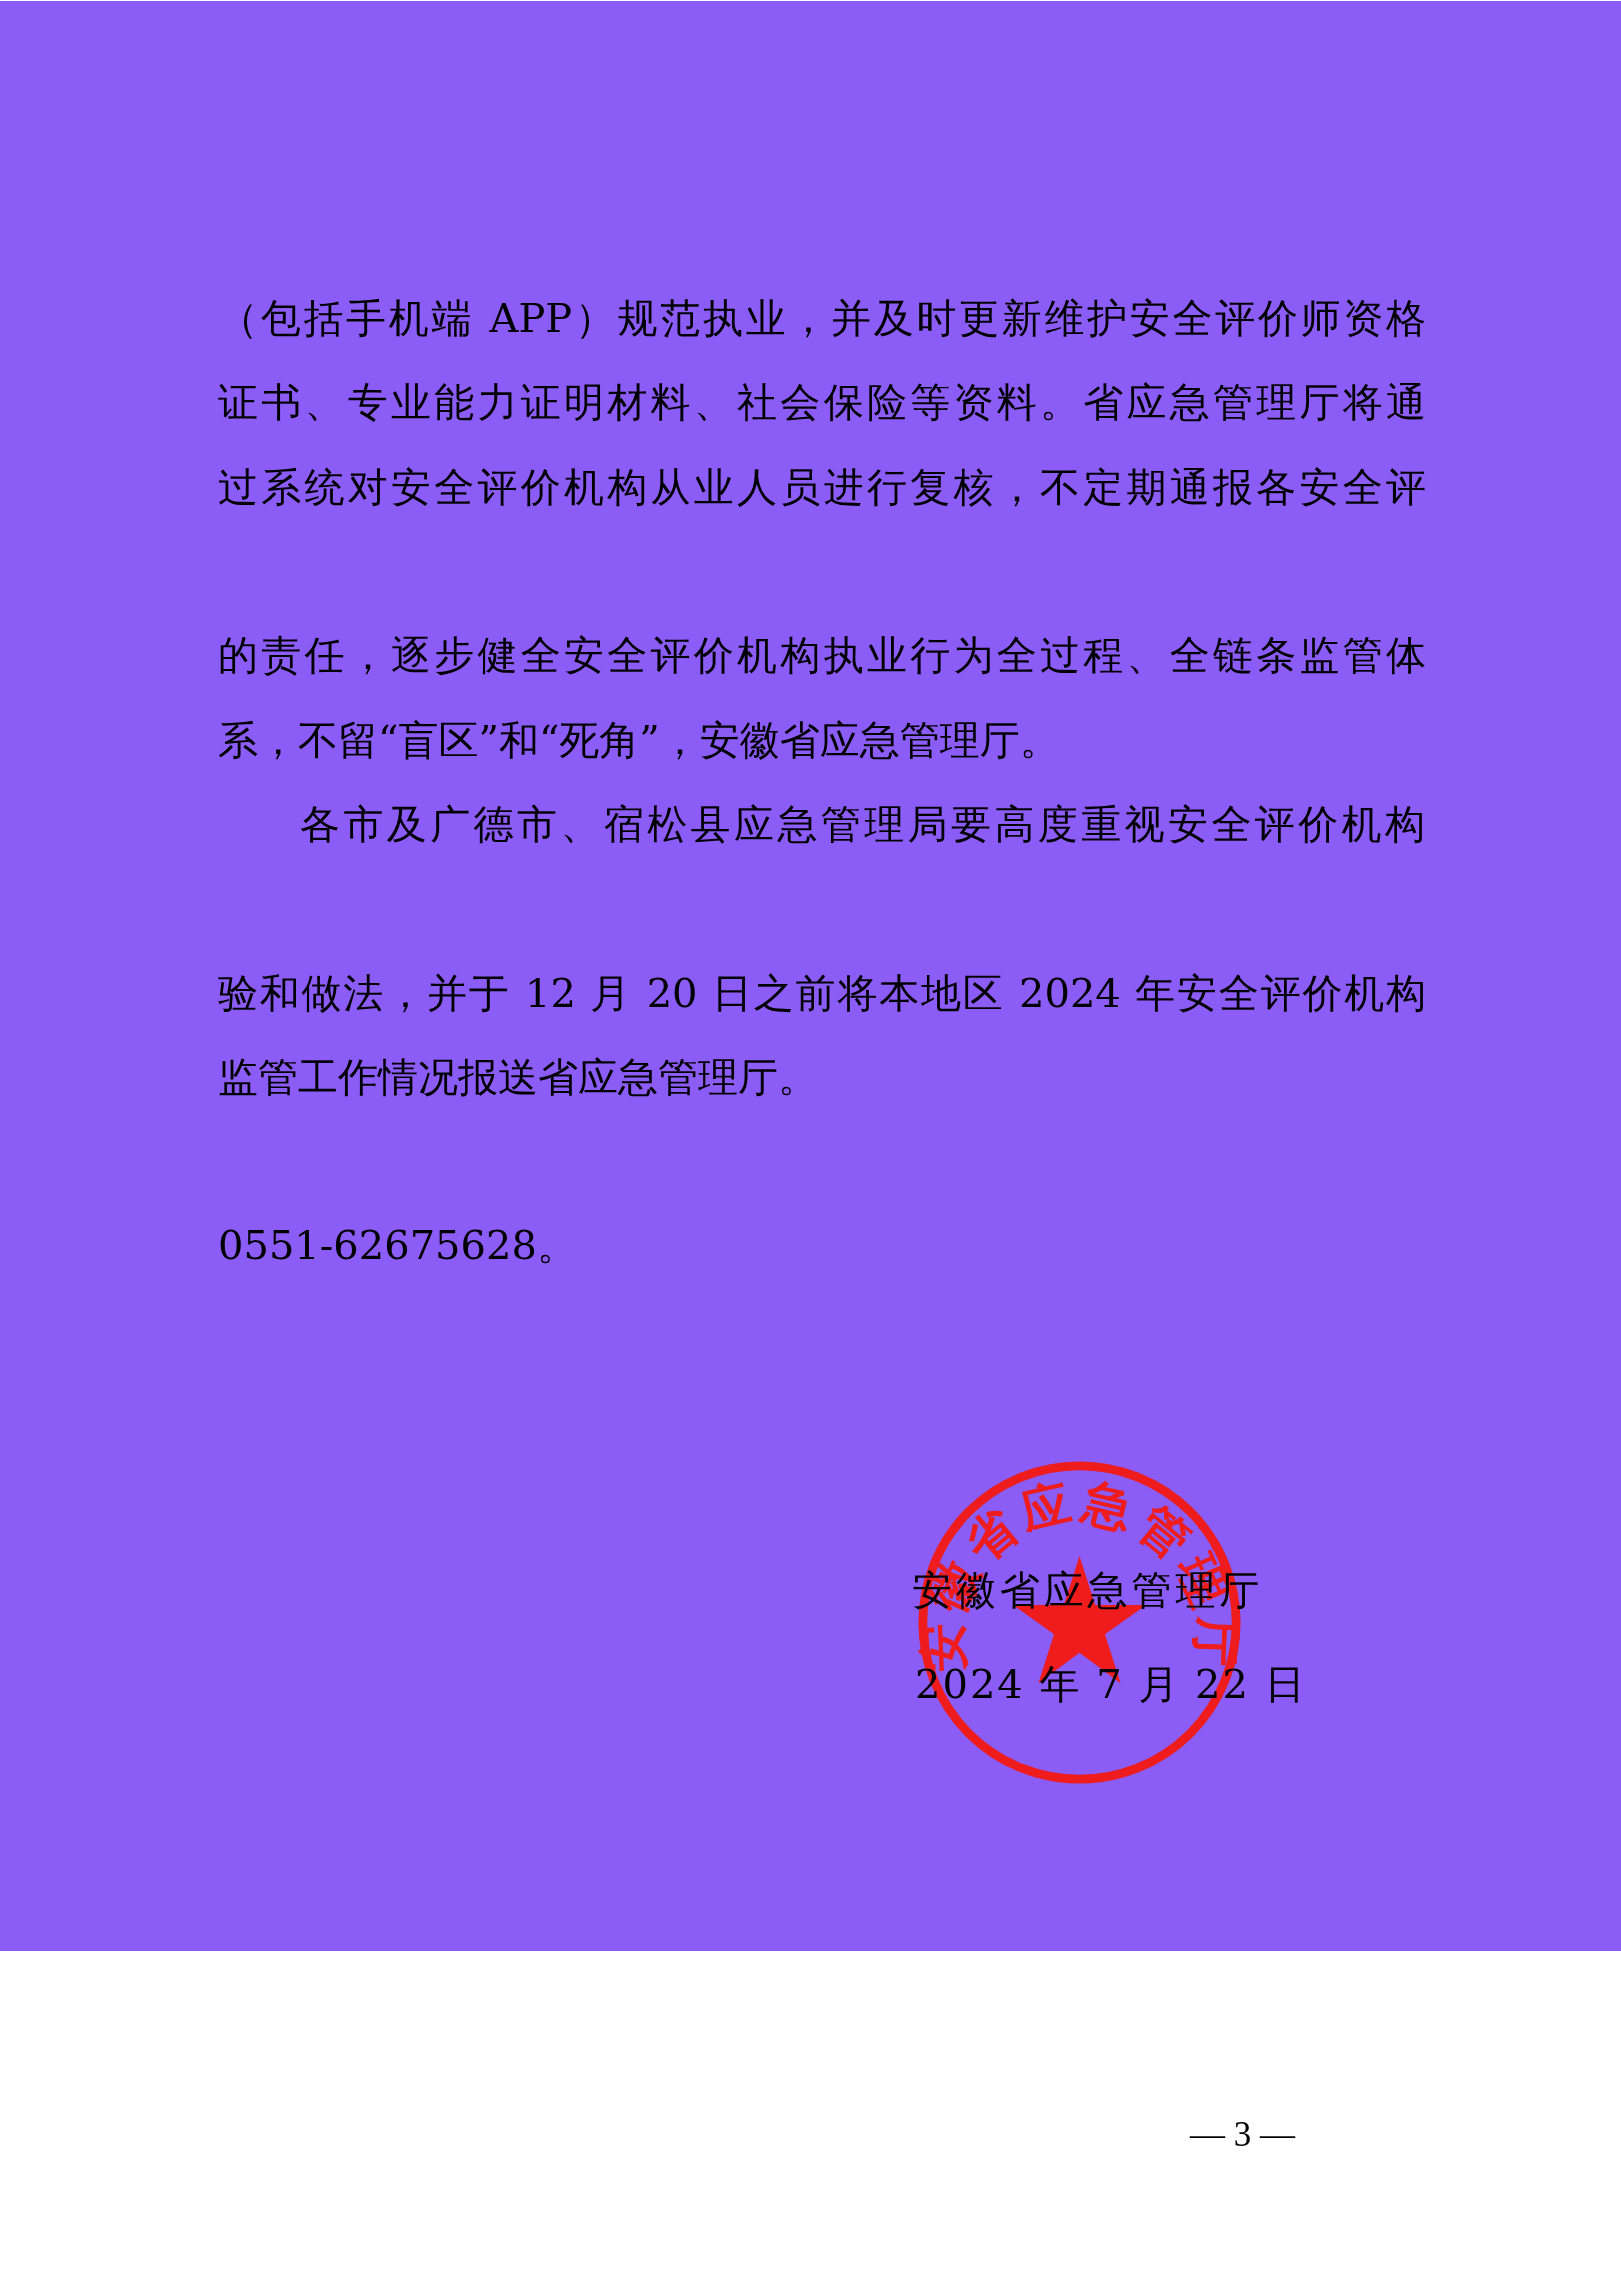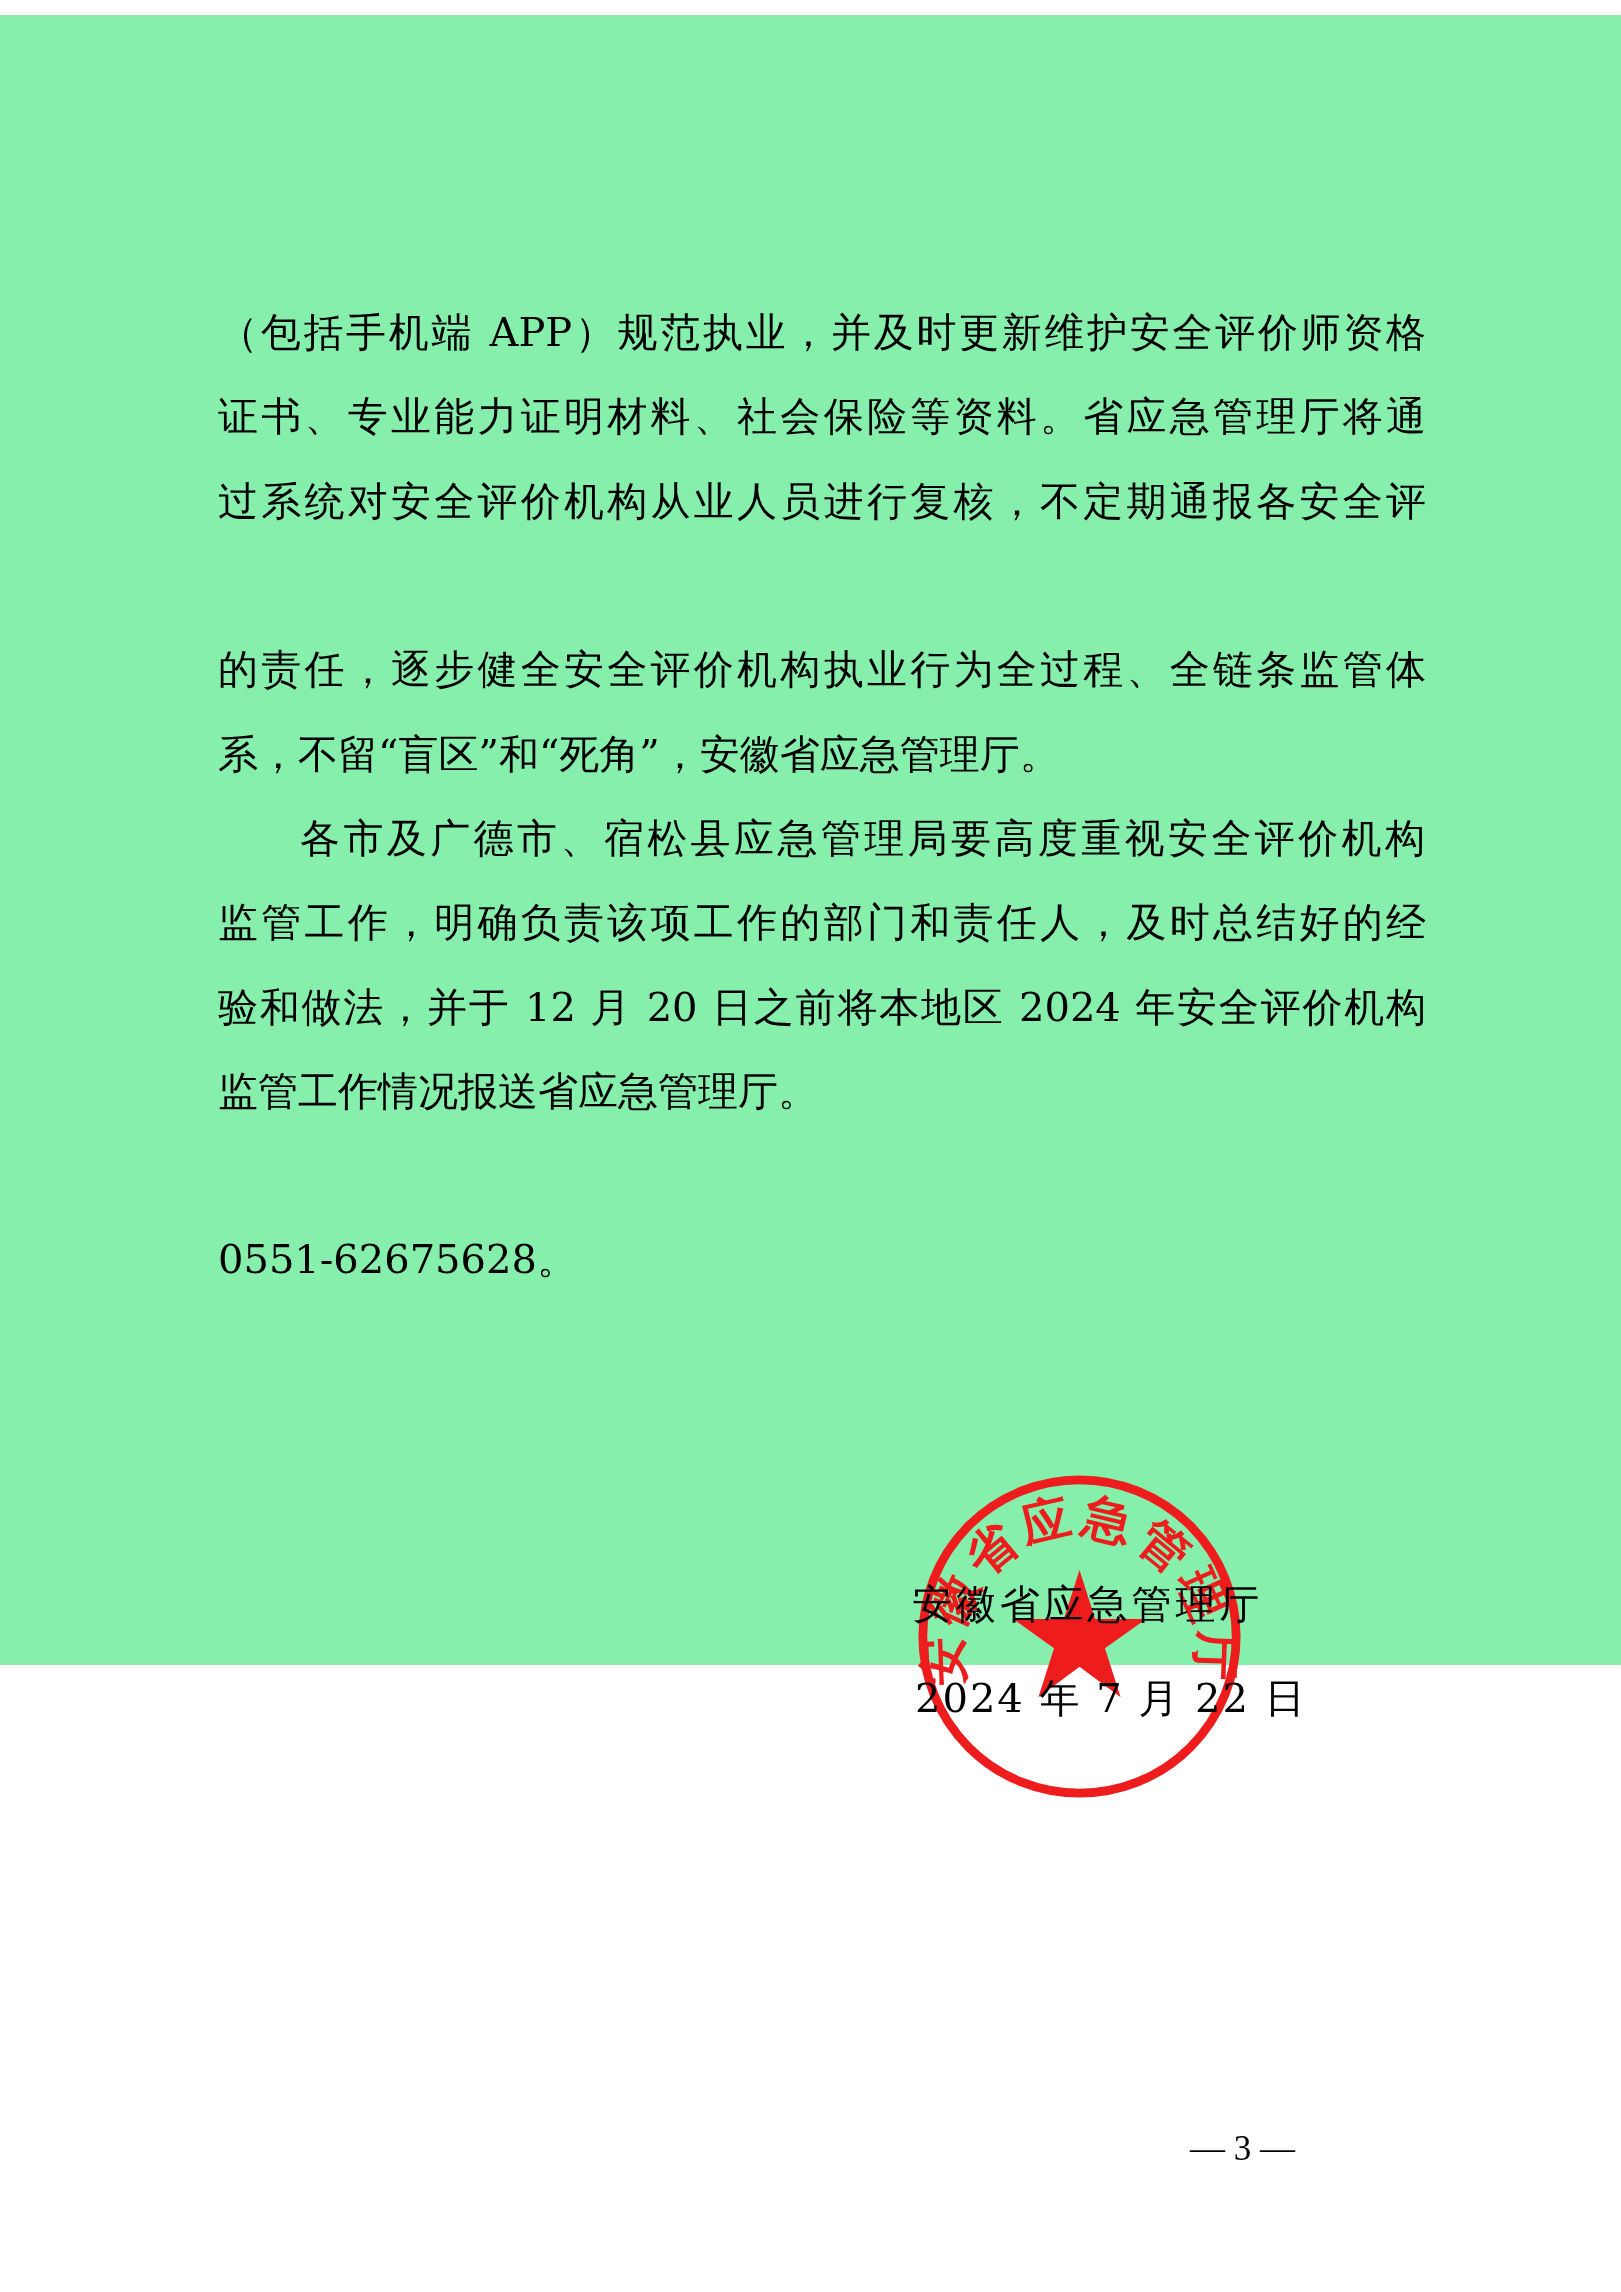--- a/index.html
+++ b/index.html
@@ -1,17 +1,17 @@
 <!DOCTYPE html>
 <html><head>
 <meta charset="utf-8">
 <style>
   html, body { margin: 0; padding: 0; background: #ffffff; }
   body { width: 1621px; height: 2293px; position: relative; overflow: hidden; }
-  .page { position: absolute; left: 0; top: 15px; width: 1621px; height: 1650px; background: #86efac; }
+  .page { position: absolute; left: 0; top: 1px; width: 1621px; height: 1950px; background: #8b5cf6; }
   .line {
     position: absolute;
     left: 218px;
     width: 1208px;
     height: 59px;
     line-height: 59px;
     font-family: "DejaVu Serif", "Liberation Serif", serif;
     font-size: 40px;
     color: #000;
     white-space: nowrap;
@@ -41,21 +41,20 @@
 
 <div class="page">
 
   <div class="line" style="top:288px;">（包括手机端 APP）规范执业，并及时更新维护安全评价师资格</div>
   <div class="line" style="top:372px;">证书、专业能力证明材料、社会保险等资料。省应急管理厅将通</div>
   <div class="line" style="top:457px;">过系统对安全评价机构从业人员进行复核，不定期通报各安全评</div>
   <div class="line" style="top:625px;">的责任，逐步健全安全评价机构执业行为全过程、全链条监管体</div>
   <div class="line last" style="top:710px;">系，不留“盲区”和“死角”，安徽省应急管理厅。</div>
 
   <div class="line indent" style="top:794px;">各市及广德市、宿松县应急管理局要高度重视安全评价机构</div>
-  <div class="line" style="top:878px;">监管工作，明确负责该项工作的部门和责任人，及时总结好的经</div>
   <div class="line" style="top:963px;">验和做法，并于 12 月 20 日之前将本地区 2024 年安全评价机构</div>
   <div class="line last" style="top:1047px;">监管工作情况报送省应急管理厅。</div>
 
   <div class="line last" style="top:1215px;">0551-62675628。</div>
 
   <svg class="stamp" viewBox="0 0 336 336" xmlns="http://www.w3.org/2000/svg">
     <circle cx="168" cy="168" r="160" fill="none" stroke="#ee1c1c" stroke-width="9"></circle>
     <defs>
       <path id="sealArc" d="M 58 238 A 122 122 0 1 1 278 238"></path>
     </defs>

